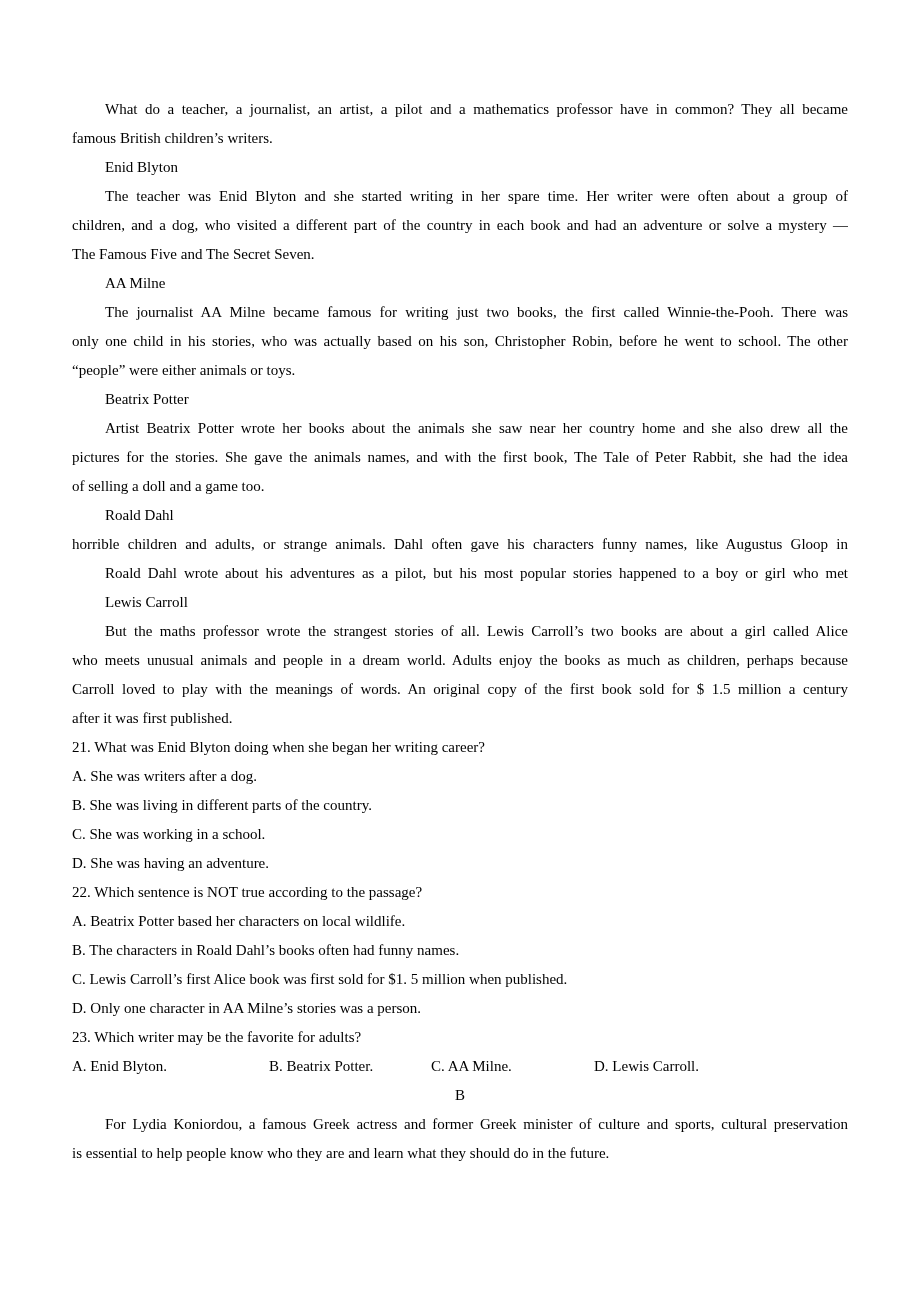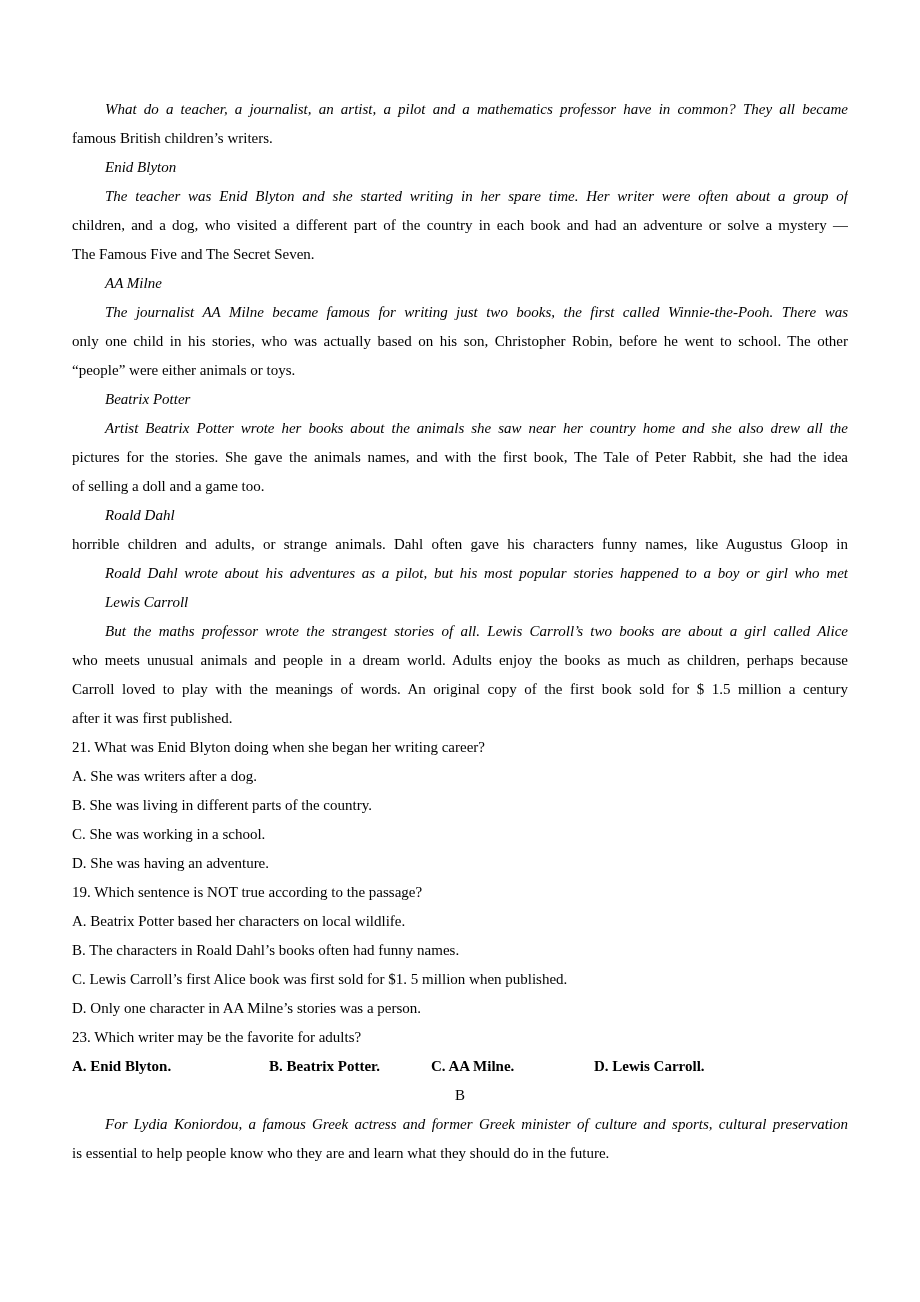--- a/index.html
+++ b/index.html
@@ -26,32 +26,31 @@
     text-align: justify;
     text-align-last: justify;
     word-spacing: -0.6px;
     overflow: hidden;
   }
   .ln.lastline, .ln.head, .ln.q {
     text-align: center;
     text-align-last: left;
     word-spacing: 0;
   }
-  .indent { text-indent: 33px; font-style: italic; }
+  .indent { text-indent: 33px; }
   .section-label {
     text-align: center;
     text-align-last: center;
     word-spacing: 0;
   }
   .optrow {
     display: flex;
     text-align: right;
     text-align-last: left;
     word-spacing: 0;
-    font-weight: bold;
   }
   .oc { display: block; white-space: nowrap; }
   .oc-a { width: 197px; }
   .oc-b { width: 162px; }
   .oc-c { width: 163px; }
   .oc-d { flex: 1; }
 </style>
 </head>
 <body>
 
@@ -85,21 +84,21 @@
     <p class="ln">who meets unusual animals and people in a dream world. Adults enjoy the books as much as children, perhaps because</p>
     <p class="ln">Carroll loved to play with the meanings of words. An original copy of the first book sold for $ 1.5 million a century</p>
     <p class="ln lastline">after it was first published.</p>
 
     <p class="ln q">21. What was Enid Blyton doing when she began her writing career?</p>
     <p class="ln q">A. She was writers after a dog.</p>
     <p class="ln q">B. She was living in different parts of the country.</p>
     <p class="ln q">C. She was working in a school.</p>
     <p class="ln q">D. She was having an adventure.</p>
 
-    <p class="ln q">19. Which sentence is NOT true according to the passage?</p>
+    <p class="ln q">22. Which sentence is NOT true according to the passage?</p>
     <p class="ln q">A. Beatrix Potter based her characters on local wildlife.</p>
     <p class="ln q">B. The characters in Roald Dahl’s books often had funny names.</p>
     <p class="ln q">C. Lewis Carroll’s first Alice book was first sold for $1. 5 million when published.</p>
     <p class="ln q">D. Only one character in AA Milne’s stories was a person.</p>
 
     <p class="ln q">23. Which writer may be the favorite for adults?</p>
     <div class="ln optrow">
       <span class="oc oc-a">A. Enid Blyton.</span>
       <span class="oc oc-b">B. Beatrix Potter.</span>
       <span class="oc oc-c">C. AA Milne.</span>

